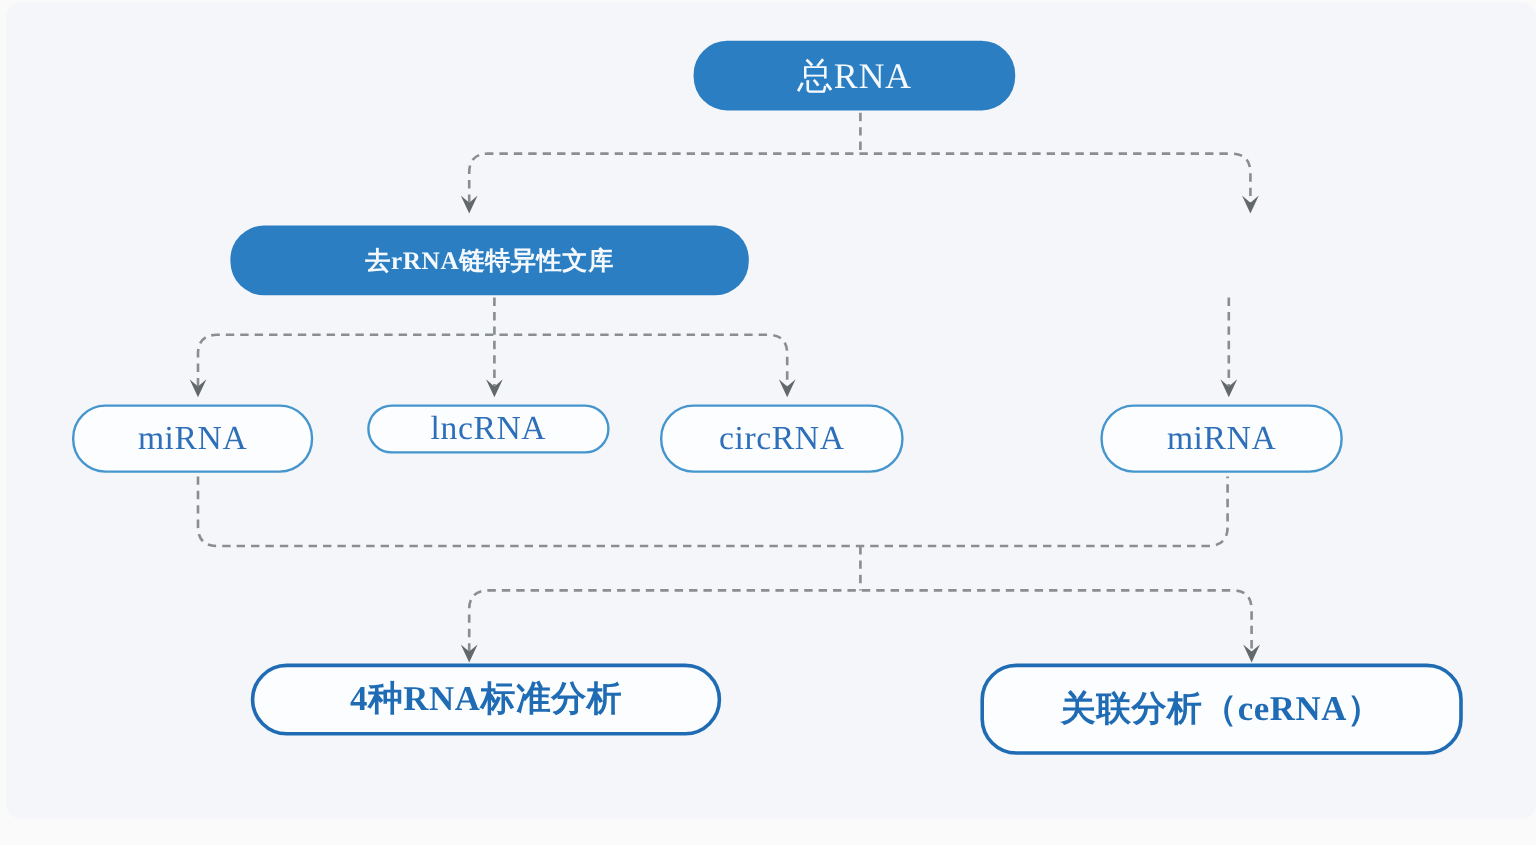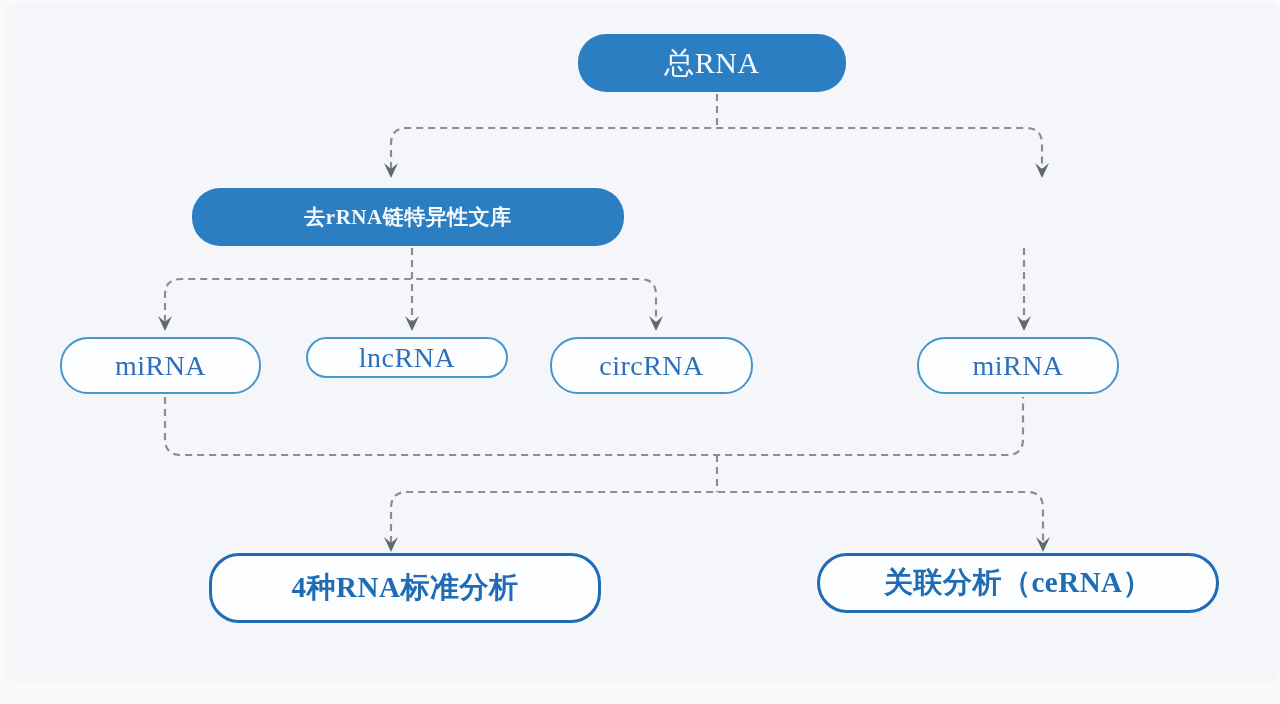--- a/index.html
+++ b/index.html
@@ -102,21 +102,21 @@
   </div>
 
   <div class="node outline fs-mid" style="left:912px;top:335px;width:202px;height:57px;">
     <span>miRNA</span>
   </div>
 
   <div class="node outline fs-mid" style="left:545px;top:335px;width:203px;height:57px;">
     <span>circRNA</span>
   </div>
 
-  <div class="node outline-bold fs-bot" style="left:204px;top:551px;width:392px;height:70px;">
+  <div class="node outline-bold fs-bot" style="left:204px;top:551px;width:392px;height:60px;">
     <span>4种RNA标准分析</span>
   </div>
 
-  <div class="node outline-bold fs-bot" style="left:812px;top:551px;width:402px;height:60px;">
+  <div class="node outline-bold fs-bot" style="left:812px;top:551px;width:402px;height:76px;">
     <span>关联分析（ceRNA）</span>
   </div>
 
 </div>
 
 </body></html>

